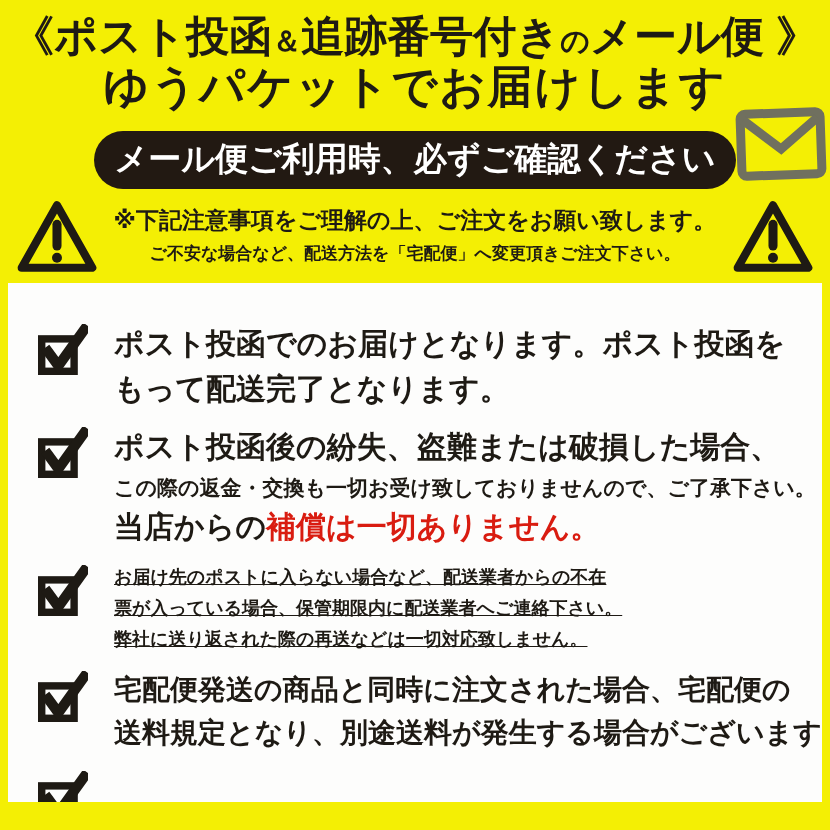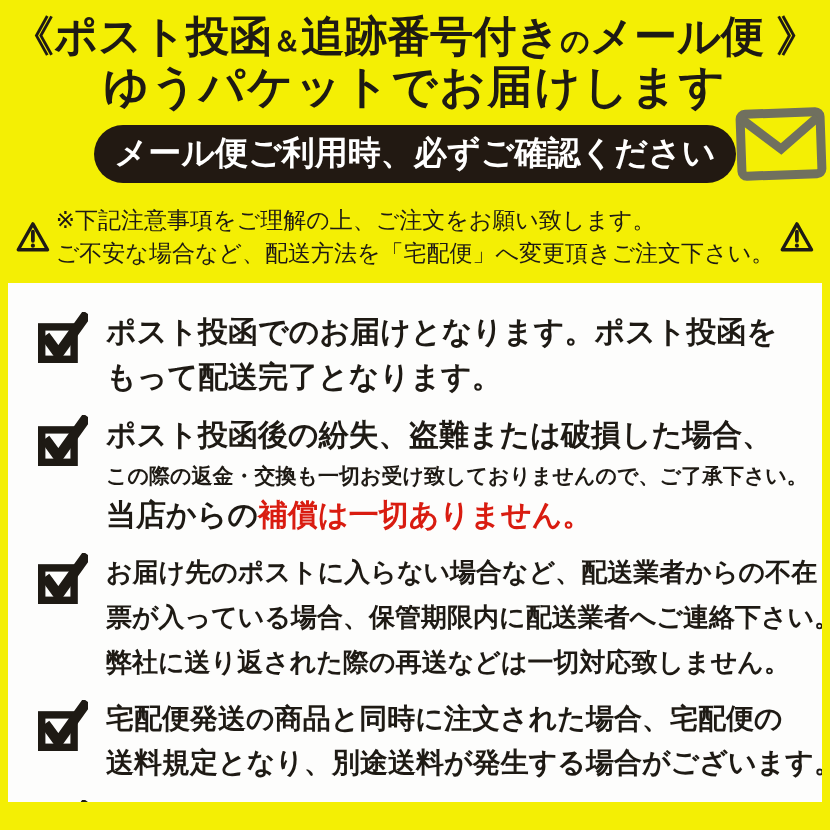--- a/index.html
+++ b/index.html
@@ -23,48 +23,48 @@
 
   
   .header{padding-top:12px;text-align:center;}
   .t1{font-size:43px;font-weight:900;line-height:1.12;letter-spacing:0px;white-space:nowrap;}
   .t1 .sm{font-size:29px;}
   .t2{font-size:45px;font-weight:900;line-height:1.12;letter-spacing:2px;margin-top:2px;white-space:nowrap;}
 
   
   .banner-row{position:relative;height:78px;margin-top:6px;}
   .pill{
-    position:absolute;left:94px;top:6px;width:642px;height:58px;
+    position:absolute;left:94px;top:12px;width:642px;height:58px;
     background:var(--banner_bg);border-radius:30px;
     color:var(--banner_text);
     display:flex;align-items:center;justify-content:center;
     font-size:33px;font-weight:800;letter-spacing:0px;white-space:nowrap;
   }
   .envelope{position:absolute;right:3px;top:-12px;transform:rotate(-2deg);}
 
   
   .warning-row{display:flex;align-items:center;gap:6px;padding:2px 16px 0 16px;}
-  .warning-text{flex:1;text-align:left;font-weight:400;}
+  .warning-text{flex:1;text-align:center;font-weight:700;}
   .w1{font-size:23px;line-height:33px;white-space:nowrap;}
-  .w2{font-size:23px;line-height:33px;white-space:nowrap;}
+  .w2{font-size:17px;line-height:33px;white-space:nowrap;}
 
   
   .notice-box{
     margin:8px 8px 0 8px;
     background:var(--paper);
     height:519px;
     padding:26px 22px 0 30px;
     overflow:hidden;
   }
-  .item{display:flex;gap:18px;margin-bottom:13px;font-weight:800;}
+  .item{display:flex;gap:26px;margin-bottom:13px;font-weight:800;margin-top:12px;}
   .check-icon{flex:none;margin-top:3px;}
   .line{white-space:nowrap;}
   .item-0{font-size:30px;line-height:1.5;}
   .item-1{font-size:30px;line-height:1.5;font-family:Liberation Serif, serif;}
-  .item-2{font-size:26px;line-height:1.72;}
+  .item-2{font-size:18px;line-height:1.72;text-decoration:underline;}
   .item-3{font-size:28px;line-height:1.55;}
   .item-4{font-size:29px;line-height:1.5;}
   .line.note{font-size:21px;line-height:1.55;margin-top:3px;font-weight:700;}
   .red{color:var(--red);}
 </style>
 </head>
 <body>
 
 <div class="page">
 

